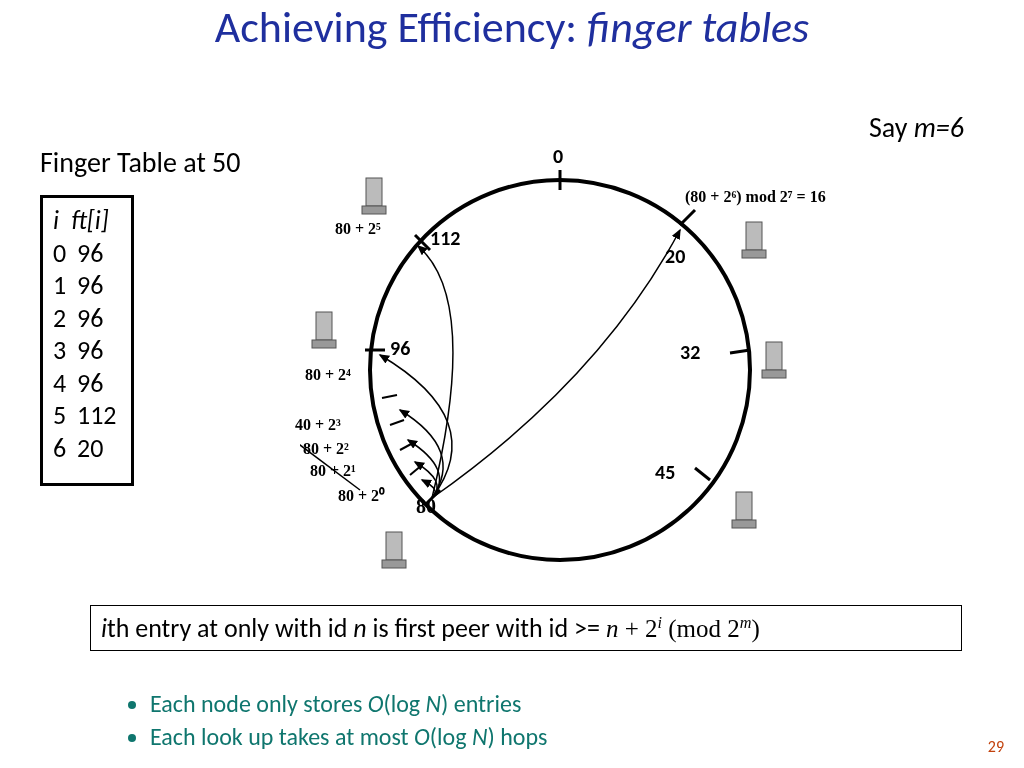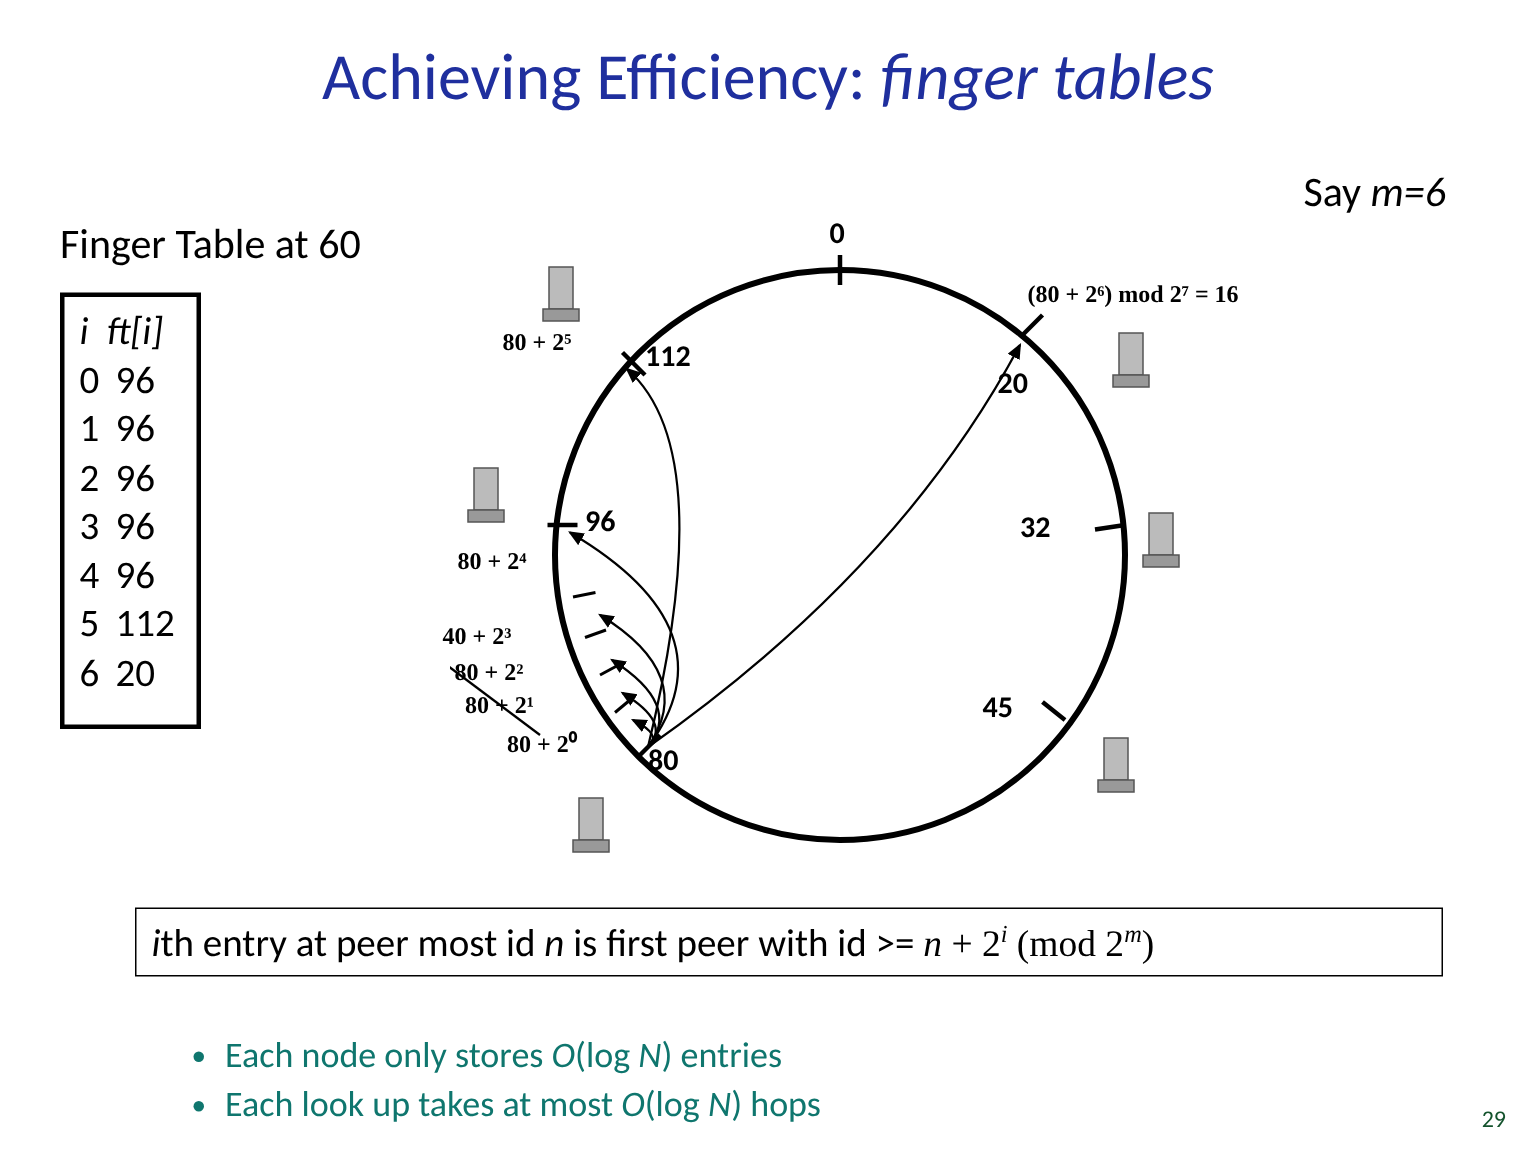--- a/index.html
+++ b/index.html
@@ -9,21 +9,20 @@
     height: 768px;
     font-family: Calibri, Arial, sans-serif;
     background: #fff;
     position: relative;
     overflow: hidden;
   }
   .title {
     text-align: center;
     font-size: 44px;
     color: #1f2f9e;
-    margin-top: 24px;
     font-weight: 400;
   }
   .title .ital { font-style: italic; }
   .say-m {
     position: absolute;
     top: 110px;
     right: 60px;
     font-size: 28px;
     color: #000;
   }
@@ -88,42 +87,42 @@
     top: 665px;
     font-size: 24px;
     color: #0f766e;
   }
   .bullets li { margin-bottom: 4px; }
   .bullets .ital { font-style: italic; }
   .pagenum {
     position: absolute;
     right: 20px;
     bottom: 12px;
-    color: #14532d;
+    color: #c2410c;
     font-size: 16px;
   }
   sup { font-size: 0.65em; }
   .server {
     position: absolute;
     width: 28px;
     height: 42px;
   }
 </style>
 </head>
 <body>
 
 <div class="title">
   <span>Achieving Efficiency: </span><span class="ital">finger tables</span>
 </div>
 
 <div class="say-m">
   <span>Say </span><span class="ital">m=6</span>
 </div>
 
-<div class="ft-label">Finger Table at 60</div>
+<div class="ft-label">Finger Table at 50</div>
 
 <div class="ft-box">
   <div class="hdr">
     <span>i</span><span>ft[i]</span>
   </div>
   <div class="ft-row"><span>0</span><span>96</span></div>
   <div class="ft-row"><span>1</span><span>96</span></div>
   <div class="ft-row"><span>2</span><span>96</span></div>
   <div class="ft-row"><span>3</span><span>96</span></div>
   <div class="ft-row"><span>4</span><span>96</span></div>
@@ -167,21 +166,21 @@
     <line x1="-80" y1="235" x2="60" y2="340" stroke="#000" stroke-width="1.5" marker-start="url(#arr)" transform="translate(0,0)"></line>
   </svg>
 
   
   <div class="label" style="left:253px; top:-6px;">0</div>
   <div class="label" style="left:130px; top:76px;">112</div>
   <div class="label" style="left:365px; top:94px;">20</div>
   <div class="label" style="left:90px; top:186px;">96</div>
   <div class="label" style="left:380px; top:190px;">32</div>
   <div class="label" style="left:355px; top:310px;">45</div>
-  <div class="label" style="left:132px; top:345px;">80</div>
+  <div class="label" style="left:116px; top:345px;font-family:Liberation Serif, serif;">80</div>
 
   
   <div class="small-label" style="left:35px; top:70px;">80 + 2⁵</div>
   <div class="small-label" style="left:5px; top:216px;">80 + 2⁴</div>
   <div class="small-label" style="left:-5px; top:266px;">40 + 2³</div>
   <div class="small-label" style="left:3px; top:290px;">80 + 2²</div>
   <div class="small-label" style="left:10px; top:312px;">80 + 2¹</div>
   <div class="small-label" style="left:38px; top:334px;">80 + 2⁰</div>
   <div class="small-label" style="left:385px; top:38px;">(80 + 2⁶) mod 2⁷ = 16</div>
 
@@ -206,21 +205,21 @@
       <rect x="6" y="2" width="16" height="28" fill="#bbb" stroke="#555"></rect>
       <rect x="2" y="30" width="24" height="8" fill="#999" stroke="#555"></rect>
     </svg>
   <svg class="server" style="left:80px; top:380px;" viewBox="0 0 28 42">
       <rect x="6" y="2" width="16" height="28" fill="#bbb" stroke="#555"></rect>
       <rect x="2" y="30" width="24" height="8" fill="#999" stroke="#555"></rect>
     </svg>
 </div>
 
 <div class="formula-box">
-  <span class="ital">i</span><span>th entry at peer most id </span><span class="ital">n</span><span> is first peer with id &gt;=  </span>
+  <span class="ital">i</span><span>th entry at only with id </span><span class="ital">n</span><span> is first peer with id &gt;=  </span>
   <span class="math">
     <span>n</span><span class="rm"> + 2</span><sup>i</sup><span class="rm"> (mod 2</span><sup>m</sup><span class="rm">)</span>
   </span>
 </div>
 
 <ul class="bullets">
   <li>
     <span>Each node only stores </span><span class="ital">O</span><span>(log </span><span class="ital">N</span><span>) entries</span>
   </li>
   <li>

